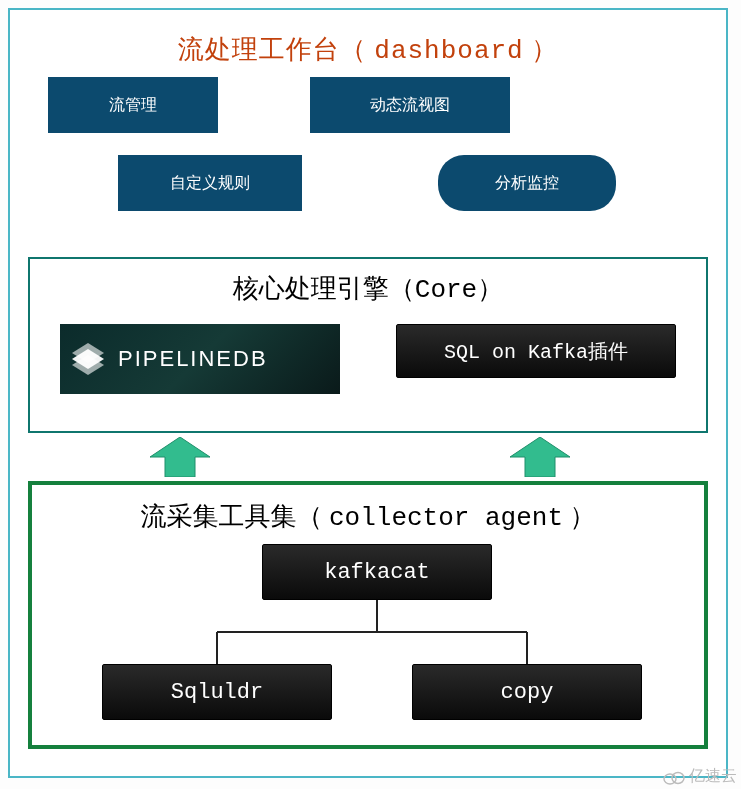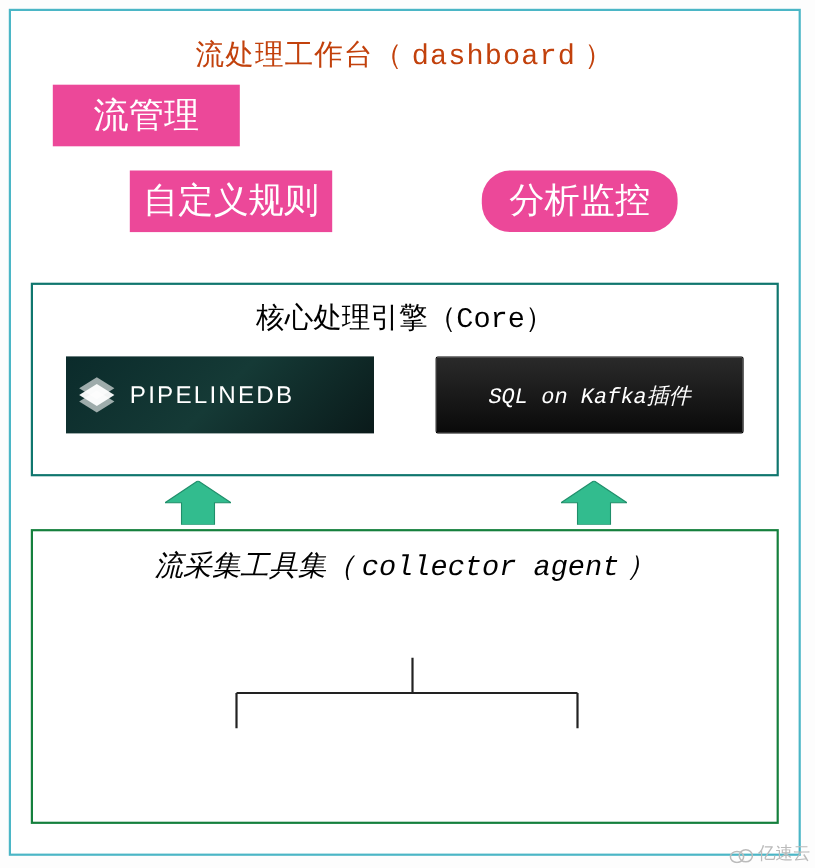--- a/index.html
+++ b/index.html
@@ -22,23 +22,23 @@
     font-size: 26px;
     text-align: center;
     margin-top: 22px;
     color: #c2410c;
     letter-spacing: 1px;
   }
   .title .mono { font-family: "Courier New", monospace; }
   .dash-boxes { position: relative; height: 180px; margin-top: 10px; }
   .gbox {
     position: absolute;
-    background: #ec4899;
+    background: #0c4a6e;
     color: #fff;
-    font-size: 32px;
+    font-size: 16px;
     display: flex;
     align-items: center;
     justify-content: center;
     padding: 0 6px;
   }
   .gbox.b1 { left: 38px;  top: 0;   width: 170px; height: 56px; }
   .gbox.b2 { left: 300px; top: 0;   width: 200px; height: 56px; }
   .gbox.b3 { left: 108px; top: 78px; width: 184px; height: 56px; }
   .gbox.b4 { left: 428px; top: 78px; width: 178px; height: 56px; border-radius: 26px; }
 
@@ -76,41 +76,40 @@
   .pipe-logo svg { width: 40px; height: 40px; }
   .blackbox {
     background: linear-gradient(#2a2a2a,#0a0a0a);
     color: #fff;
     font-family: "Courier New", monospace;
     font-size: 22px;
     display: flex; align-items: center; justify-content: center;
     border: 1px solid #000;
     border-radius: 2px;
   }
-  .sql-kafka { width: 280px; height: 70px; font-size: 20px; font-style: italic; }
+  .sql-kafka { width: 280px; height: 54px; font-size: 20px; }
 
   .arrows-row {
     position: relative;
     height: 44px;
     margin-top: 4px;
   }
   .arrow {
     position: absolute;
     width: 60px; height: 40px;
   }
   .arrow svg { width: 60px; height: 40px; }
   .arrow.a1 { left: 140px; top: 0; }
   .arrow.a2 { left: 500px; top: 0; }
 
   .collector-panel {
-    border: 2px solid #15803d;
+    border: 4px solid #15803d;
     margin: 0 18px 18px 18px;
     height: 268px;
     position: relative;
-    font-style: italic;
   }
   .collector-title {
     font-size: 26px;
     text-align: center;
     margin-top: 14px;
   }
   .collector-title .mono { font-family: "Courier New", monospace; }
   .tree { position: relative; height: 190px; margin-top: 10px; }
   .kafkacat { position: absolute; left: 230px; top: 0; width: 230px; height: 56px; }
   .sqluldr  { position: absolute; left: 70px;  top: 120px; width: 230px; height: 56px; }
@@ -132,20 +131,21 @@
 </head>
 <body>
 
 <div class="outer">
 
   <div class="title">
     <span>流处理工作台</span>（ <span class="mono">dashboard</span> ）
   </div>
   <div class="dash-boxes">
     <div class="gbox b1">流管理</div>
+    <div class="gbox b2">动态流视图</div>
     <div class="gbox b3">自定义规则</div>
     <div class="gbox b4">分析监控</div>
   </div>
 
   <div class="core-panel">
     <div class="core-title">
       <span>核心处理引擎</span>（<span class="mono">Core</span>）
     </div>
     <div class="core-row">
       <div class="pipelinedb">
@@ -181,20 +181,23 @@
     <div class="collector-title">
       <span>流采集工具集</span>（ <span class="mono">collector agent</span> ）
     </div>
     <div class="tree">
       <svg class="tree-lines">
         <line x1="345" y1="56" x2="345" y2="88" stroke="#222" stroke-width="2"></line>
         <line x1="185" y1="88" x2="495" y2="88" stroke="#222" stroke-width="2"></line>
         <line x1="185" y1="88" x2="185" y2="120" stroke="#222" stroke-width="2"></line>
         <line x1="495" y1="88" x2="495" y2="120" stroke="#222" stroke-width="2"></line>
       </svg>
+      <div class="blackbox kafkacat">kafkacat</div>
+      <div class="blackbox sqluldr">Sqluldr</div>
+      <div class="blackbox copy">copy</div>
     </div>
   </div>
 
 </div>
 
 <div class="watermark">
   <span class="wm-icon">
     <svg viewBox="0 0 22 16">
         <ellipse cx="7" cy="10" rx="6" ry="5" fill="none" stroke="#bbb" stroke-width="1.4"></ellipse>
         <ellipse cx="15" cy="9" rx="6" ry="5.5" fill="none" stroke="#bbb" stroke-width="1.4"></ellipse>

